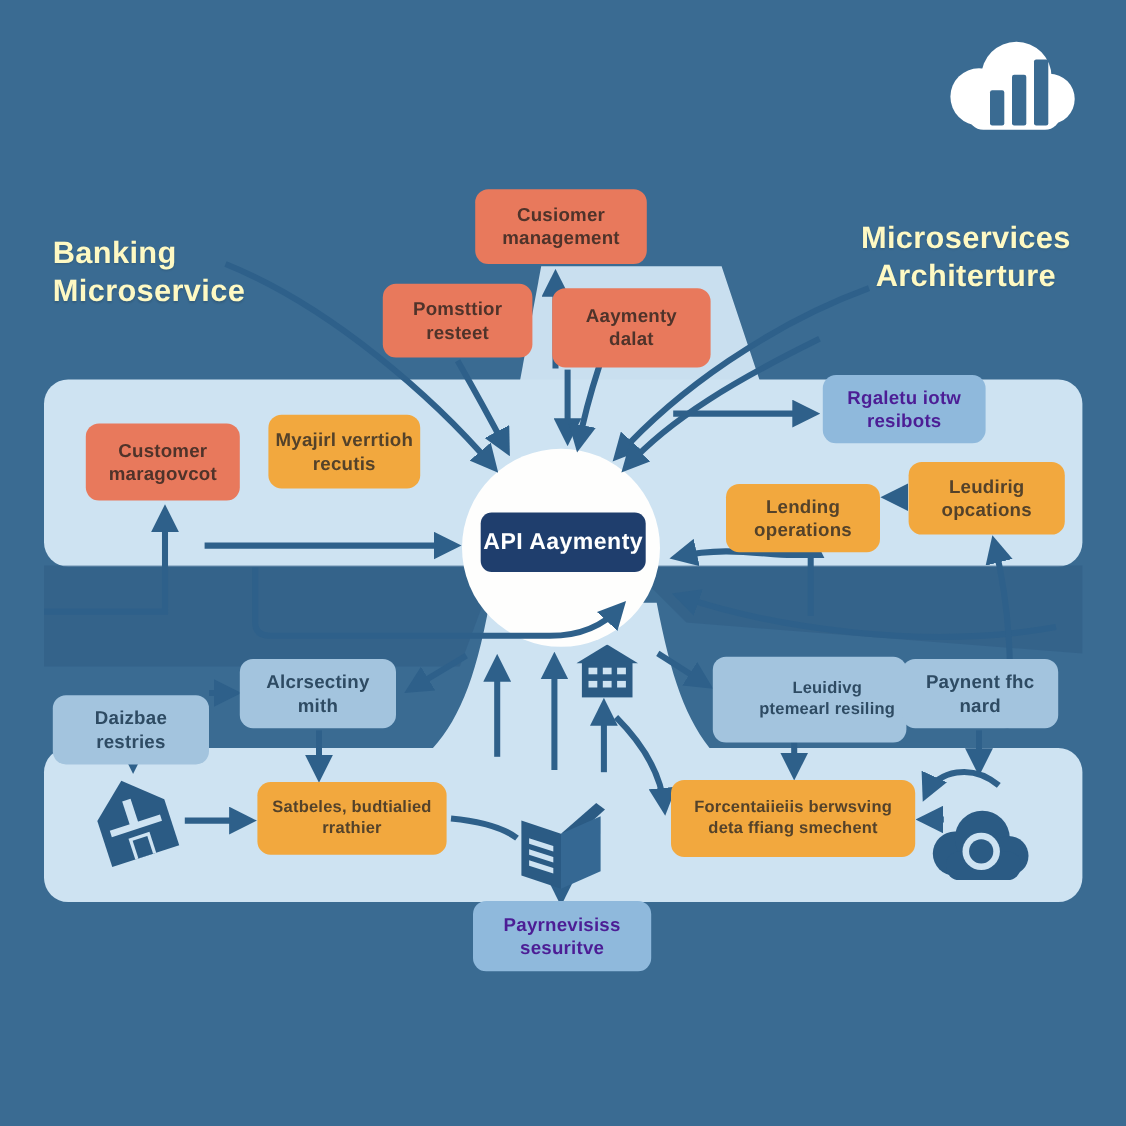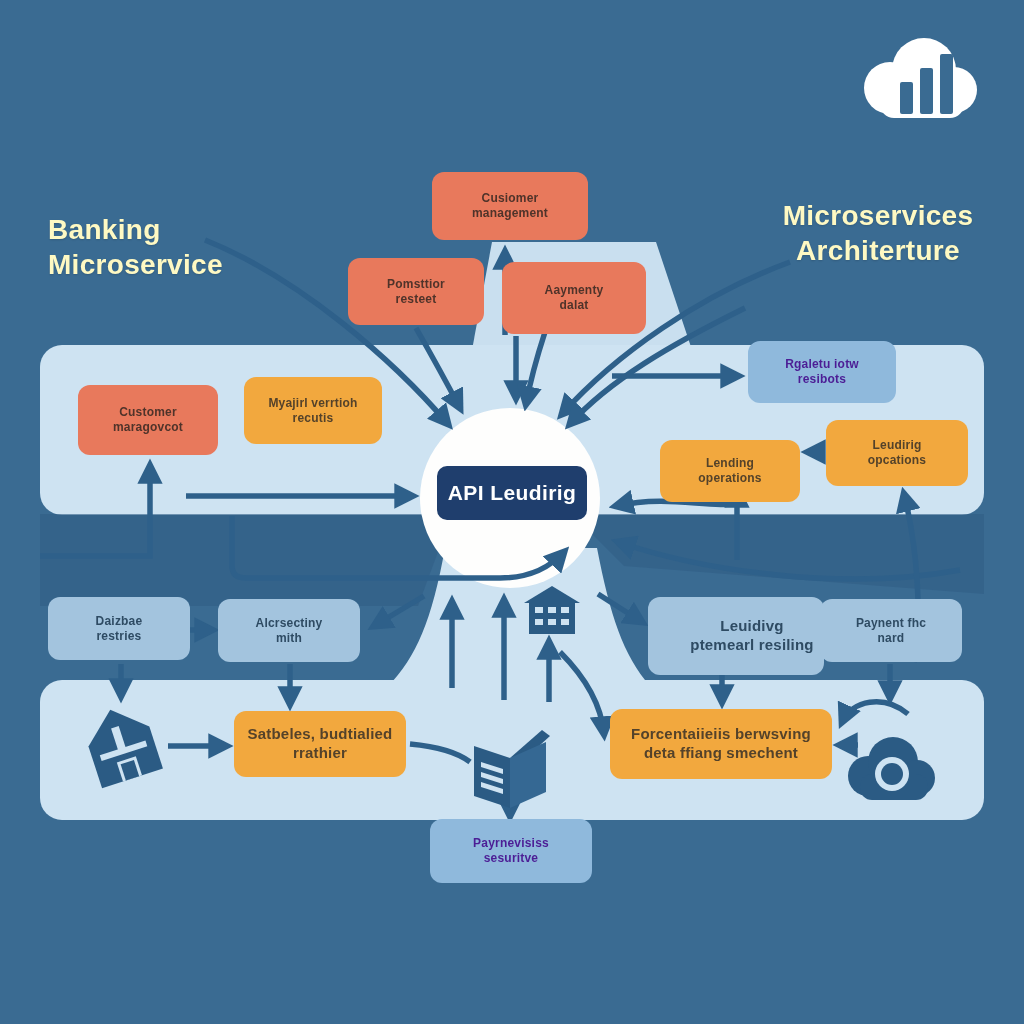--- a/index.html
+++ b/index.html
@@ -5,21 +5,21 @@
   html,body{margin:0;padding:0;background:#20405c;}
   #stage{
     position:relative;width:1024px;height:1024px;overflow:hidden;
     background:#3A6B92;
     font-family:"Liberation Sans", sans-serif;
   }
   .layer{position:absolute;left:0;top:0;}
   .node{
     position:absolute;display:flex;align-items:center;justify-content:center;
     text-align:center;border-radius:12px;z-index:4;
-    white-space:pre-line;line-height:1.25;font-size:12px;font-weight:600;
+    white-space:pre-line;line-height:1.25;font-size:17px;font-weight:600;
     letter-spacing:.2px;
   }
   .orange{background:#E8795C;color:#4F332A;}
   .yellow{background:#F2A83E;color:#54422A;}
   .bluebox{background:#A3C4DE;color:#2E4B63;}
   .bluebox2{background:#8FB9DC;color:#4c1d95;}
   .small-text{font-size:15px;}
   .gateway{
     position:absolute;left:437px;top:466px;width:150px;height:54px;
     background:#1F3E6D;border-radius:10px;z-index:5;
@@ -113,36 +113,36 @@
   <div class="node orange" style="left:78px;top:385px;width:140px;height:70px;">Customer
 maragovcot</div>
   <div class="node yellow" style="left:244px;top:377px;width:138px;height:67px;">Myajirl verrtioh
 recutis</div>
   <div class="node bluebox2" style="left:748px;top:341px;width:148px;height:62px;">Rgaletu iotw
 resibots</div>
   <div class="node yellow" style="left:660px;top:440px;width:140px;height:62px;">Lending
 operations</div>
   <div class="node yellow" style="left:826px;top:420px;width:142px;height:66px;">Leudirig
 opcations</div>
-  <div class="node bluebox" style="left:48px;top:597px;width:142px;height:63px;">Daizbae
+  <div class="node bluebox" style="left:48px;top:632px;width:142px;height:63px;">Daizbae
 restries</div>
   <div class="node bluebox" style="left:218px;top:599px;width:142px;height:63px;">Alcrsectiny
 mith</div>
   <div class="node bluebox small-text" style="left:648px;top:597px;width:144px;height:78px;padding-left:32px;">Leuidivg
 ptemearl resiling</div>
   <div class="node bluebox" style="left:820px;top:599px;width:142px;height:63px;">Paynent fhc
 nard</div>
   <div class="node yellow small-text" style="left:234px;top:711px;width:172px;height:66px;">Satbeles, budtialied
 rrathier</div>
   <div class="node yellow small-text" style="left:610px;top:709px;width:222px;height:70px;">Forcentaiieiis berwsving
 deta ffiang smechent</div>
   <div class="node bluebox2" style="left:430px;top:819px;width:162px;height:64px;">Payrnevisiss
 sesuritve</div>
 
-  <div class="gateway">API Leudirig</div>
+  <div class="gateway">API Aaymenty</div>
 
   <svg class="icon" style="left:852px;top:26px;" width="130" height="100" viewBox="0 0 130 100">
     <g fill="#FFFFFF">
       <circle cx="38" cy="62" r="26"></circle>
         <circle cx="72" cy="44" r="32"></circle>
         <circle cx="102" cy="64" r="23"></circle>
       <rect x="28" y="58" width="84" height="34" rx="14"></rect>
     </g>
     <g fill="#3A6B92">
       <rect x="48" y="56" width="13" height="32" rx="2"></rect>

